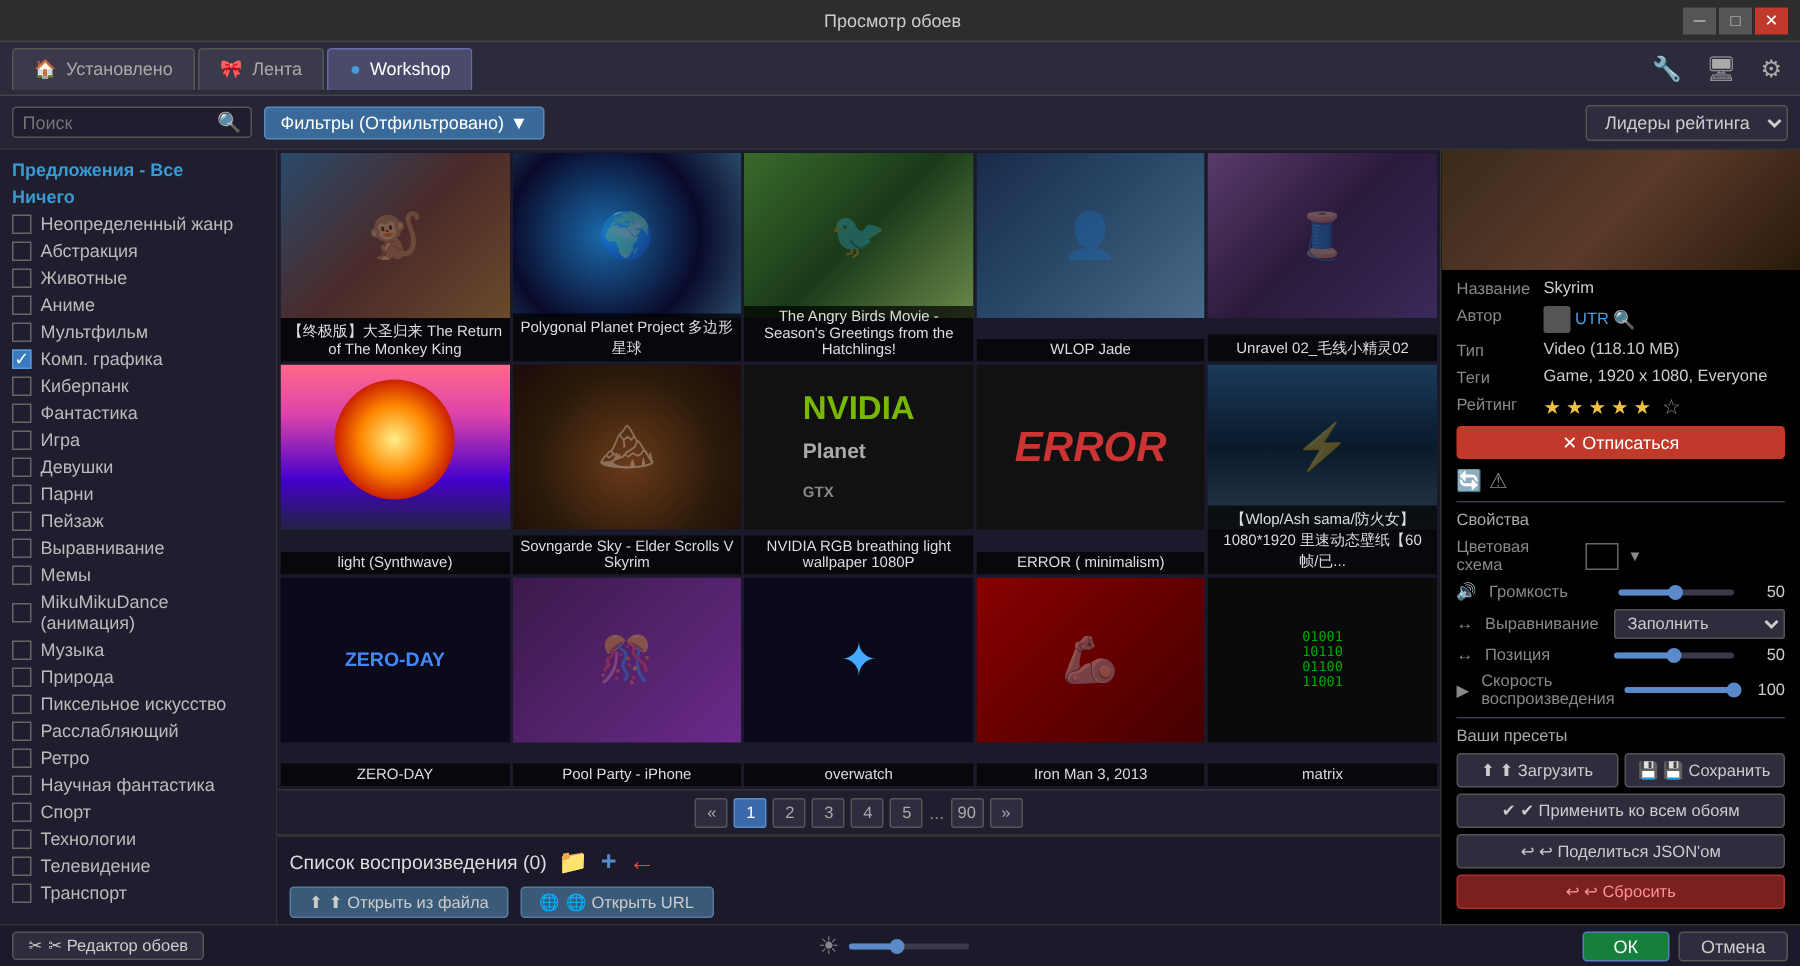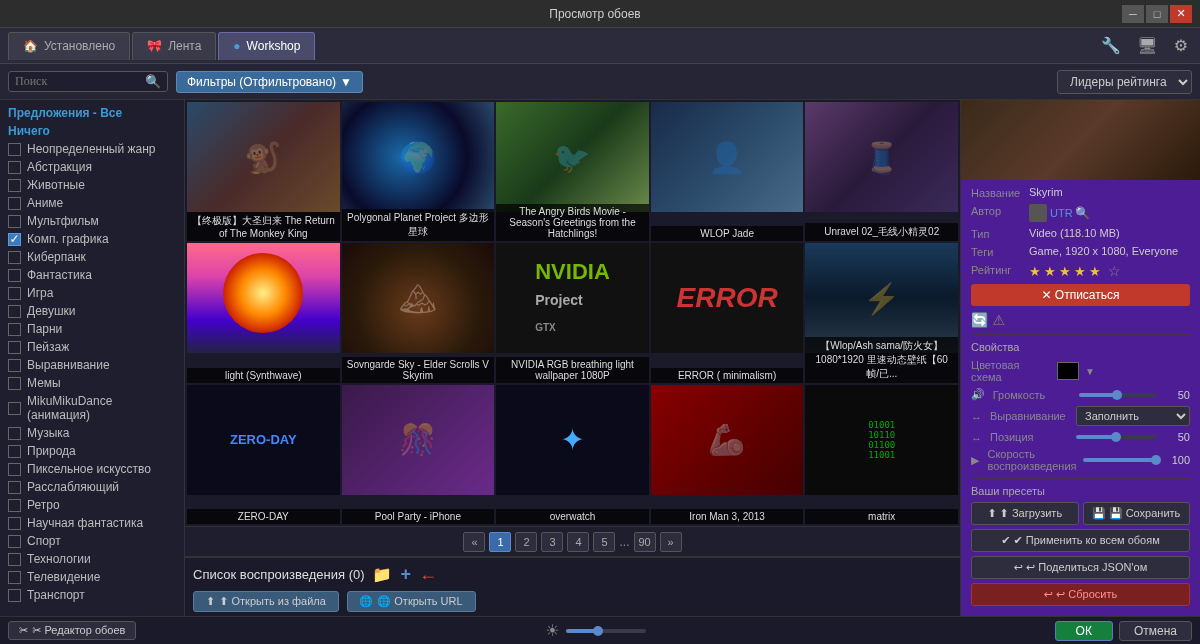--- a/index.html
+++ b/index.html
@@ -18,21 +18,21 @@
     .tab-bar { background: #2b2b3b; height: 36px; display: flex; align-items: center; padding: 0 8px; border-bottom: 1px solid #444; justify-content: space-between; }
     .tabs { display: flex; gap: 2px; align-items: center; }
     .tab { height: 28px; padding: 0 14px; display: flex; align-items: center; gap: 6px; cursor: pointer; border-radius: 3px 3px 0 0; font-size: 12px; color: #aaa; background: #3a3a4a; border: 1px solid #555; border-bottom: none; }
     .tab.active { background: #4a4a6a; color: white; border-color: #6a6aaa; }
     .tab-actions { display: flex; gap: 8px; align-items: center; }
     .tab-action-btn { background: none; border: none; color: #aaa; cursor: pointer; font-size: 16px; padding: 2px 4px; }
     
     
     .search-bar { background: #252535; height: 36px; display: flex; align-items: center; padding: 0 8px; gap: 8px; border-bottom: 1px solid #333; }
     .search-input-wrap { display: flex; align-items: center; background: #1e1e2e; border: 1px solid #555; border-radius: 3px; padding: 2px 6px; width: 160px; }
-    .search-input { background: none; border: none; color: #f9a8d4; font-size: 12px; width: 130px; outline: none; font-family: Liberation Serif, serif; }
+    .search-input { background: none; border: none; color: #f9a8d4; font-size: 12px; width: 130px; outline: none; }
     .search-icon { color: #888; font-size: 13px; cursor: pointer; }
     .filter-btn { background: #3a6a9a; border: 1px solid #5a8aba; border-radius: 3px; color: white; padding: 3px 10px; cursor: pointer; font-size: 12px; display: flex; align-items: center; gap: 4px; }
     .sort-select { background: #2d2d3d; border: 1px solid #555; border-radius: 3px; color: #ccc; padding: 3px 8px; font-size: 12px; cursor: pointer; margin-left: auto; }
     
     
     .sidebar { width: 185px; background: #1e1e2e; border-right: 1px solid #333; overflow-y: auto; padding: 4px 0; flex-shrink: 0; }
     .sidebar::-webkit-scrollbar { width: 6px; }
     .sidebar::-webkit-scrollbar-track { background: #1a1a2a; }
     .sidebar::-webkit-scrollbar-thumb { background: #4a4a6a; }
     .sidebar-link { display: block; padding: 2px 8px; color: #3a9ad4; font-size: 12px; cursor: pointer; text-decoration: none; font-weight: bold; }
@@ -58,21 +58,21 @@
     
     
     .playlist-area { height: 60px; background: #1a1a2a; border-top: 2px solid #333; padding: 6px 8px; display: flex; flex-direction: column; gap: 6px; }
     .playlist-header { display: flex; align-items: center; gap: 8px; }
     .playlist-icon-btn { background: none; border: none; cursor: pointer; color: #aaa; font-size: 16px; }
     .red-arrow { color: #e74c3c; font-size: 18px; }
     .playlist-controls { display: flex; gap: 8px; align-items: center; }
     .playlist-btn { background: #3a5a7a; border: 1px solid #5a7a9a; border-radius: 3px; color: #ccc; padding: 3px 12px; cursor: pointer; font-size: 11px; display: flex; align-items: center; gap: 4px; }
     
     
-    .right-panel { width: 240px; background: #4c1d95; border-left: 1px solid #333; display: flex; flex-direction: column; overflow-y: auto; }
+    .right-panel { width: 240px; background: #000000; border-left: 1px solid #333; display: flex; flex-direction: column; overflow-y: auto; }
     .right-panel::-webkit-scrollbar { width: 6px; }
     .right-panel::-webkit-scrollbar-thumb { background: #4a4a6a; }
     .preview-area { height: 80px; background: #111; overflow: hidden; flex-shrink: 0; }
     .properties { padding: 6px 10px; flex: 1; }
     .prop-row { display: flex; gap: 6px; margin-bottom: 5px; align-items: flex-start; }
     .prop-label { color: #888; font-size: 11px; width: 52px; flex-shrink: 0; margin-top: 1px; }
     .prop-value { color: #ccc; font-size: 11px; flex: 1; }
     .prop-value.link { color: #4a9ade; cursor: pointer; display: flex; align-items: center; gap: 3px; }
     .stars { color: #f0c040; font-size: 13px; }
     .bookmark-btn { background: none; border: none; color: #888; cursor: pointer; font-size: 14px; margin-left: 4px; }
@@ -327,21 +327,21 @@
         <div class="wallpaper-label">light (Synthwave)</div>
       </div>
       <div class="wallpaper-item">
         <div class="wallpaper-thumb wp-7">
           <span style="color:rgba(255,255,255,0.3);font-size:30px;">🏔</span>
         </div>
         <div class="wallpaper-label">Sovngarde Sky - Elder Scrolls V Skyrim</div>
       </div>
       <div class="wallpaper-item">
         <div class="wallpaper-thumb wp-8" style="background:#111;display:flex;align-items:center;justify-content:center;">
-          <span style="color:#76b900;font-size:22px;font-weight:bold;">NVIDIA<br><span style="font-size:14px;color:#aaa;">Project</span><br><span style="font-size:10px;color:#888;">GTX</span></span>
+          <span style="color:#76b900;font-size:22px;font-weight:bold;">NVIDIA<br><span style="font-size:14px;color:#aaa;">Planet</span><br><span style="font-size:10px;color:#888;">GTX</span></span>
         </div>
         <div class="wallpaper-label">NVIDIA RGB breathing light wallpaper 1080P</div>
       </div>
       <div class="wallpaper-item">
         <div class="wallpaper-thumb wp-9" style="background:#111;display:flex;align-items:center;justify-content:center;">
           <span style="color:#cc3333;font-size:28px;font-weight:bold;font-style:italic;">ERROR</span>
         </div>
         <div class="wallpaper-label">ERROR ( minimalism)</div>
       </div>
       <div class="wallpaper-item">

